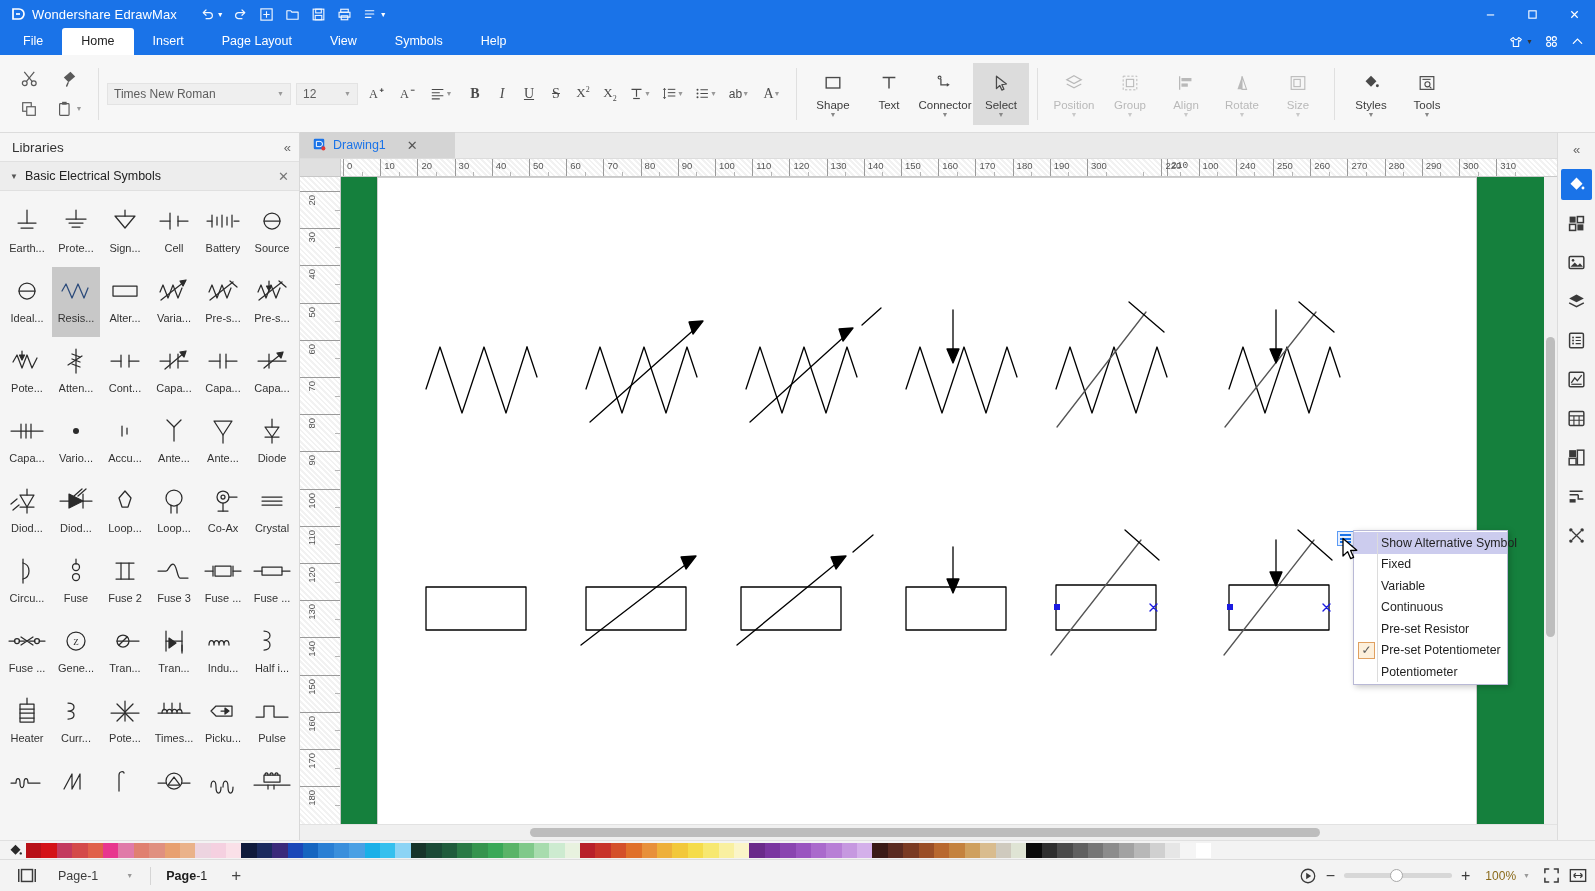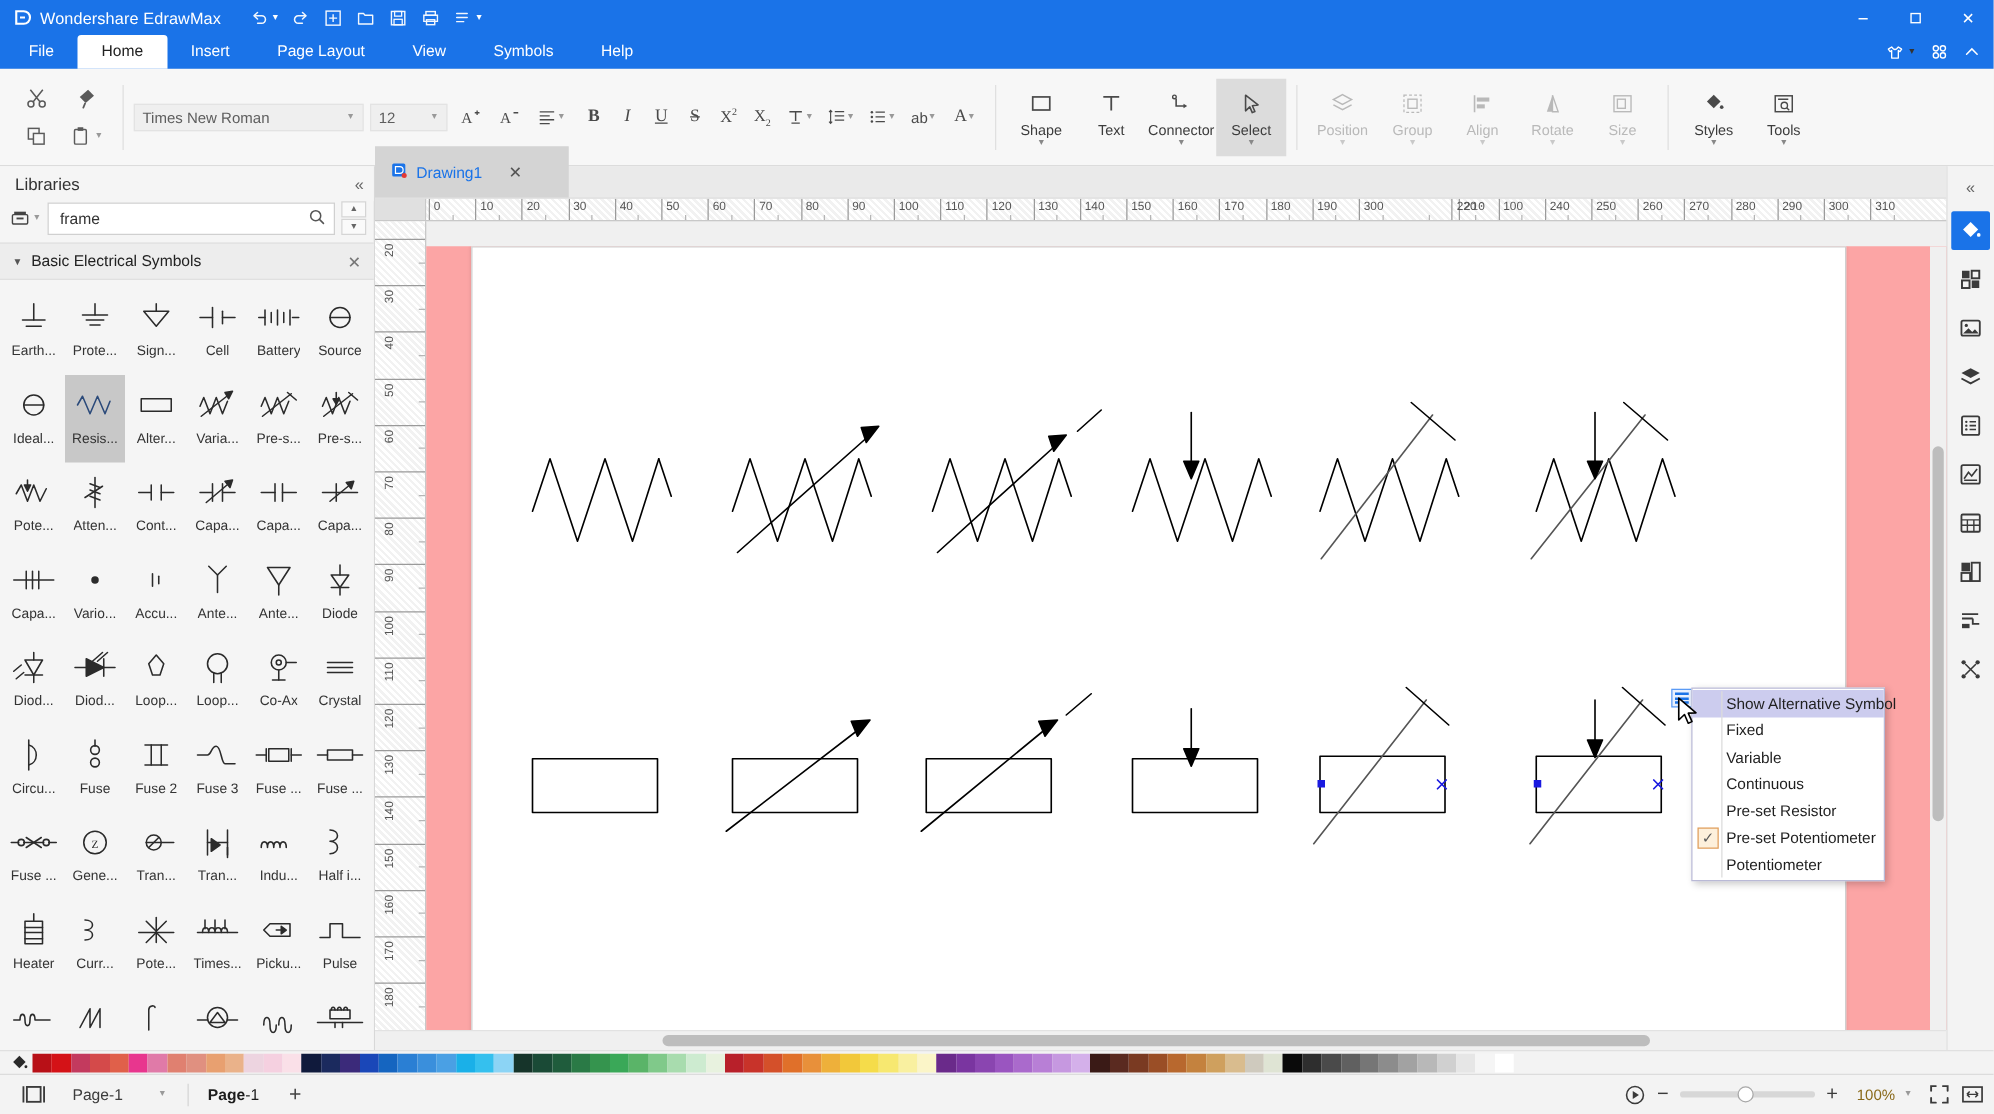--- a/index.html
+++ b/index.html
@@ -130,21 +130,21 @@
   .sym-art { height:34px; width:46px; display:flex; align-items:center; justify-content:center; }
   .sym-lbl {
     font-size:11px; color:#333; margin-top:4px; max-width:46px; overflow:hidden;
     white-space:nowrap; text-align:center;
   }
 
   
   .canvas-area { flex:1; display:flex; flex-direction:column; min-width:0; position:relative; background:#f0f0f0; }
   .tabstrip { height:26px; background:#eaeaea; display:flex; align-items:flex-end; border-bottom:1px solid #dcdcdc; }
   .doctab {
-    height:41px; background:#d4d4d4; display:flex; align-items:center; gap:7px;
+    height:26px; background:#d4d4d4; display:flex; align-items:center; gap:7px;
     padding:0 9px 0 12px; font-size:12.5px; color:#1a73e8; cursor:pointer; min-width:155px;
   }
   .doctab-close { color:#555; font-size:13px; margin-left:14px; cursor:pointer; }
   .ruler-h {
     height:18px; background:#e8e8e8; display:flex; position:relative;
     border-bottom:1px solid #c8c8c8; overflow:hidden;
   }
   .corner-box { width:41px; height:18px; background:#e0e0e0; border-right:1px solid #c8c8c8; flex:0 0 41px;}
   .ruler-h-track { flex:1; position:relative; background:
       repeating-linear-gradient(45deg,#fff 0 2px,#f2f2f2 2px 4px); }
@@ -157,21 +157,21 @@
     overflow:hidden; flex:0 0 41px;
   }
   .ruler-v-track { position:absolute; inset:0; background:
       repeating-linear-gradient(45deg,#fff 0 2px,#f2f2f2 2px 4px); }
   .vtick { position:absolute; left:0; width:41px; border-top:1px solid #9a9a9a; }
   .vtick span {
     position:absolute; left:6px; top:3px; font-size:9.5px; color:#555;
     writing-mode:vertical-rl; transform:rotate(180deg);
   }
   .vtick.minor { width:6px; left:35px; border-top:1px solid #b5b5b5; }
-  .sheet-wrap { flex:1; position:relative; overflow:hidden; background:#fca5a5;margin-top:20px; }
+  .sheet-wrap { flex:1; position:relative; overflow:hidden; background:#15803d; }
   .page {
     position:absolute; left:36px; top:0; width:1100px; height:660px; background:#fff;
     border:1px solid #cfcfcf; box-shadow:0 0 3px rgba(0,0,0,.12);
   }
   .canvas-svg { position:absolute; left:0; top:0; }
   .hscroll-zone {
     height:16px; background:#f0f0f0; display:flex; align-items:center; position:relative;
     border-top:1px solid #e2e2e2;
   }
   .hscroll-thumb {
@@ -609,43 +609,20 @@
       </div>
     </div>
   </div>
 
   <div class="body">
 
     <div class="libpanel">
       <div class="lib-head">
         <span class="lib-title">Libraries</span>
         <span class="lib-collapse">«</span>
-      </div>
-      <div class="lib-search">
-        <span class="lib-dd-ico">
-          <svg width="17" height="15" viewBox="0 0 18 16">
-              <rect x="2" y="5" width="13" height="8" rx="1" fill="none" stroke="#444" stroke-width="1.2"></rect>
-              <rect x="3.5" y="2.5" width="10" height="2.4" fill="#444"></rect>
-              <rect x="5.5" y="7.5" width="6" height="1.6" fill="#444"></rect>
-            </svg>
-          <span class="mini-caret">▼</span>
-        </span>
-        <div class="searchbox">
-          <input value="frame" style="">
-          <span>
-            <svg width="15" height="15" viewBox="0 0 16 16">
-                <circle cx="7" cy="7" r="4.3" fill="none" stroke="#555" stroke-width="1.3"></circle>
-                <path d="M10.2 10.2l3.4 3.4" stroke="#555" stroke-width="1.4" stroke-linecap="round"></path>
-              </svg>
-          </span>
-        </div>
-        <div class="spin-col">
-          <div class="spin-btn">▲</div>
-          <div class="spin-btn">▼</div>
-        </div>
       </div>
 
       <div class="cat-head">
         <span class="cat-tri">▼</span>
         <span class="cat-name">Basic Electrical Symbols</span>
         <span class="cat-close">✕</span>
       </div>
 
       <div class="sym-grid" id="symgrid">
           <div class="sym-cell">

